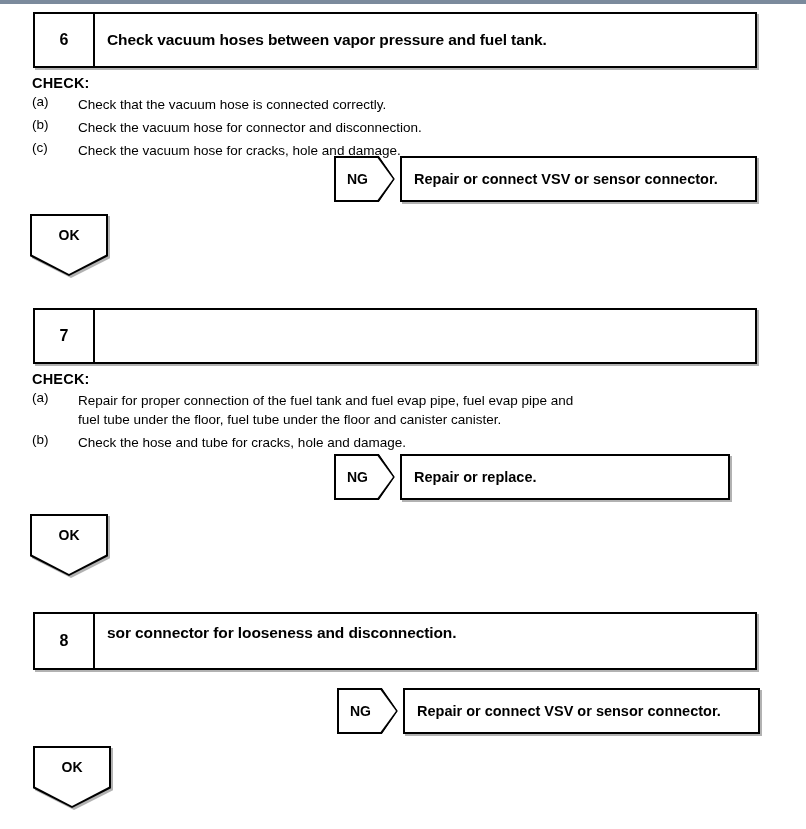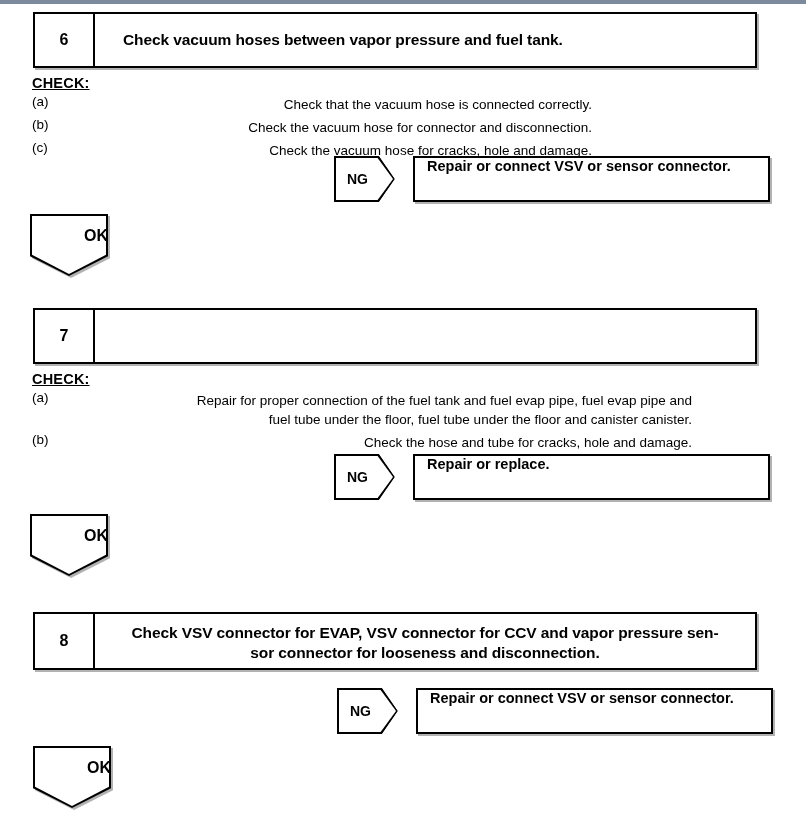--- a/index.html
+++ b/index.html
@@ -49,58 +49,55 @@
     display: flex;
     align-items: center;
     justify-content: center;
     font-size: 16px;
     font-weight: bold;
   }
   .step-title {
     flex: 1 1 auto;
     display: flex;
     align-items: center;
-    padding: 0 28px;
+    padding: 0 12px;
     font-size: 15.5px;
     font-weight: bold;
     line-height: 1.28;
     letter-spacing: -0.1px;
-    text-align: center;
   }
   .step-title span { display: block; }
 
   
   .check-block {
     position: absolute;
     font-size: 13.5px;
     line-height: 1.0;
   }
   .check-label {
     font-weight: bold;
     font-size: 14.5px;
-    text-decoration: underline;
     letter-spacing: 0.2px;
     margin-bottom: 3px;
     display: block;
   }
   .check-row {
     display: flex;
     align-items: flex-start;
     margin-top: 4px;
   }
   .check-key {
     width: 46px;
     flex: 0 0 46px;
     font-size: 13.5px;
   }
   .check-text {
     flex: 1 1 auto;
     font-size: 13.5px;
     line-height: 1.42;
-    text-align: right;
   }
   .check-text span { display: block; }
 
   
   .ng-group {
     position: absolute;
     display: flex;
     align-items: stretch;
   }
   .ng-tag {
@@ -138,26 +135,26 @@
   .ng-tag > span {
     position: relative;
     z-index: 2;
   }
   .ng-result {
     box-sizing: border-box;
     border: 2px solid #000;
     background: #fff;
     height: 46px;
     display: flex;
-    align-items: flex-start;
+    align-items: center;
     padding: 0 12px;
     font-size: 14.5px;
     font-weight: bold;
     box-shadow: 2px 2px 0 rgba(0,0,0,0.30);
-    margin-left: 18px;
+    margin-left: 5px;
   }
 
   
   .ok-tag {
     position: absolute;
     width: 78px;
     height: 62px;
     filter: drop-shadow(2px 2px 0 rgba(0,0,0,0.30));
   }
   .ok-tag .ok-outer {
@@ -171,23 +168,22 @@
     left: 2px; top: 2px; right: 2px; bottom: 2px;
     background: #fff;
     clip-path: polygon(0 0, 100% 0, 100% 67%, 50% 100%, 0 67%);
   }
   .ok-tag .ok-text {
     position: absolute;
     top: 13px;
     left: 0;
     width: 100%;
     text-align: center;
-    font-size: 16px;
-    font-weight: bold;
-    margin-left: 27px;
+    font-size: 14px;
+    font-weight: bold;
   }
 </style>
 </head>
 <body>
 
 <div class="scan-edge"></div>
 
 <div class="sheet">
 
   <div class="step-box" style="left:33px; top:12px; width:724px; height:56px;">
@@ -252,35 +248,34 @@
       <div class="check-text">
         <span>Check the hose and tube for cracks, hole and damage.</span>
       </div>
     </div>
   </div>
 
   <div class="ng-group" style="left:334px; top:454px;">
     <div class="ng-tag">
       <span>NG</span>
     </div>
-    <div class="ng-result" style="width:357px;">
+    <div class="ng-result" style="width:330px;">
       <span>Repair or replace.</span>
     </div>
   </div>
 
   <div class="ok-tag" style="left:30px; top:514px;">
     <div class="ok-outer"></div>
     <div class="ok-inner"></div>
     <div class="ok-text">OK</div>
   </div>
 
   <div class="step-box" style="left:33px; top:612px; width:724px; height:58px;">
     <div class="step-num">8</div>
     <div class="step-title" style="display:block; padding-top:9px;">
-      <span>Check VSV connector for EVAP, VSV connector for CCV and vapor pressure sen-</span>
       <span>sor connector for looseness and disconnection.</span>
     </div>
   </div>
 
   <div class="ng-group" style="left:337px; top:688px;">
     <div class="ng-tag">
       <span>NG</span>
     </div>
     <div class="ng-result" style="width:357px;">
       <span>Repair or connect VSV or sensor connector.</span>

